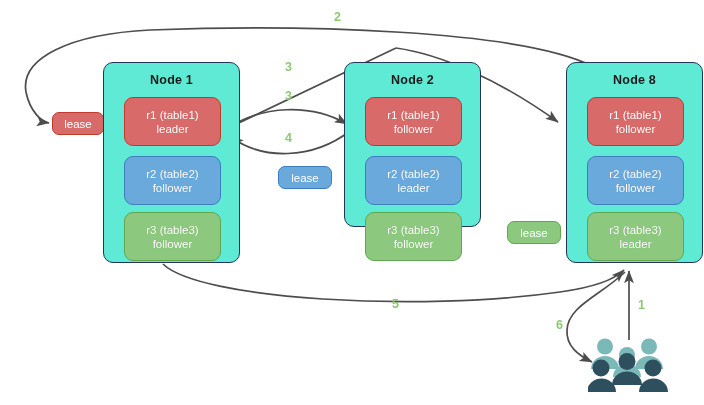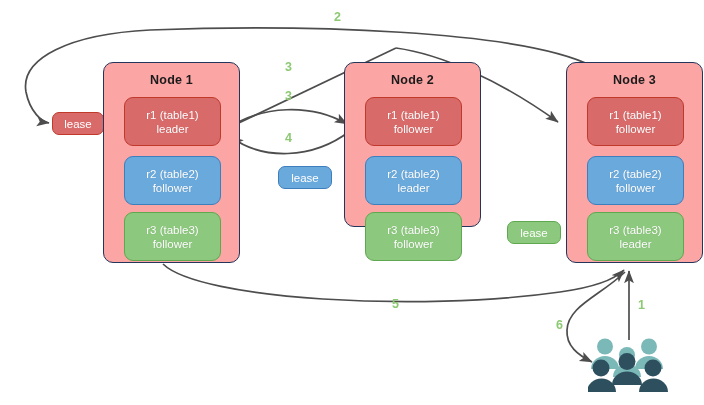--- a/index.html
+++ b/index.html
@@ -21,21 +21,21 @@
     position: absolute;
     left: 0;
     top: 0;
     width: 704px;
     height: 405px;
     pointer-events: none;
   }
   .node-box {
     position: absolute;
     box-sizing: border-box;
-    background: #fca5a5;
+    background: #5eead4;
     border: 1.6px solid #24355a;
     border-radius: 10px;
   }
   .node-title {
     position: absolute;
     left: 0;
     right: 0;
     top: 10px;
     text-align: center;
     font-size: 12.5px;
@@ -151,21 +151,21 @@
       <span class="l1">r2 (table2)</span>
       <span class="l2">leader</span>
     </div>
     <div class="replica" style="left:20px; top:149px; width:97px; height:49px; background:#8cc87d; border:1.6px solid #5fa84f;">
       <span class="l1">r3 (table3)</span>
       <span class="l2">follower</span>
     </div>
   </div>
 
   <div class="node-box" style="left:566px; top:62px; width:137px; height:201px;">
-    <div class="node-title">Node 3</div>
+    <div class="node-title">Node 8</div>
     <div class="replica" style="left:20px; top:34px; width:97px; height:49px; background:#d96a6a; border:1.6px solid #c0392b;">
       <span class="l1">r1 (table1)</span>
       <span class="l2">follower</span>
     </div>
     <div class="replica" style="left:20px; top:93px; width:97px; height:49px; background:#6aa9dc; border:1.6px solid #3d7ebd;">
       <span class="l1">r2 (table2)</span>
       <span class="l2">follower</span>
     </div>
     <div class="replica" style="left:20px; top:149px; width:97px; height:49px; background:#8cc87d; border:1.6px solid #5fa84f;">
       <span class="l1">r3 (table3)</span>

